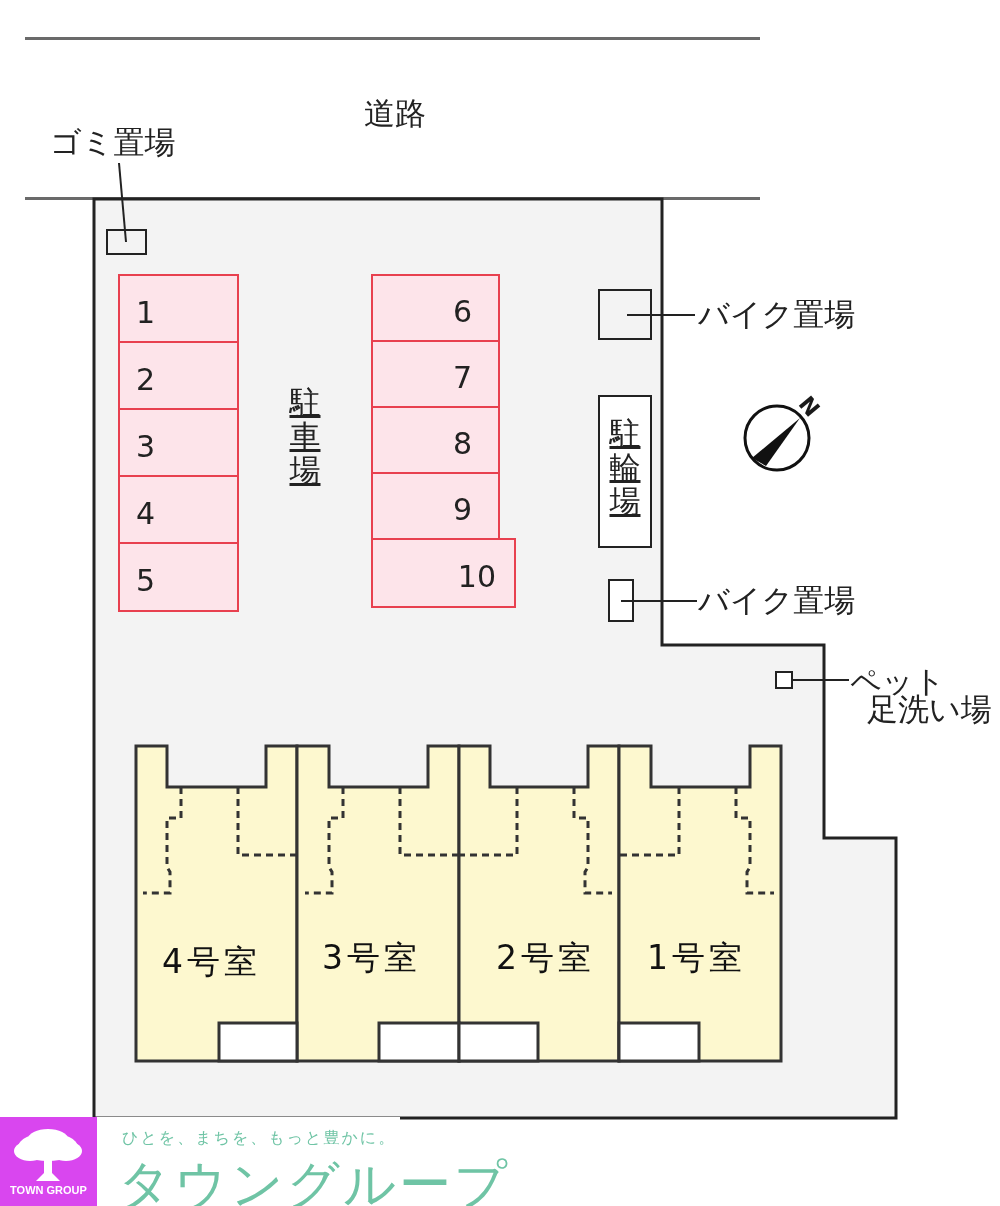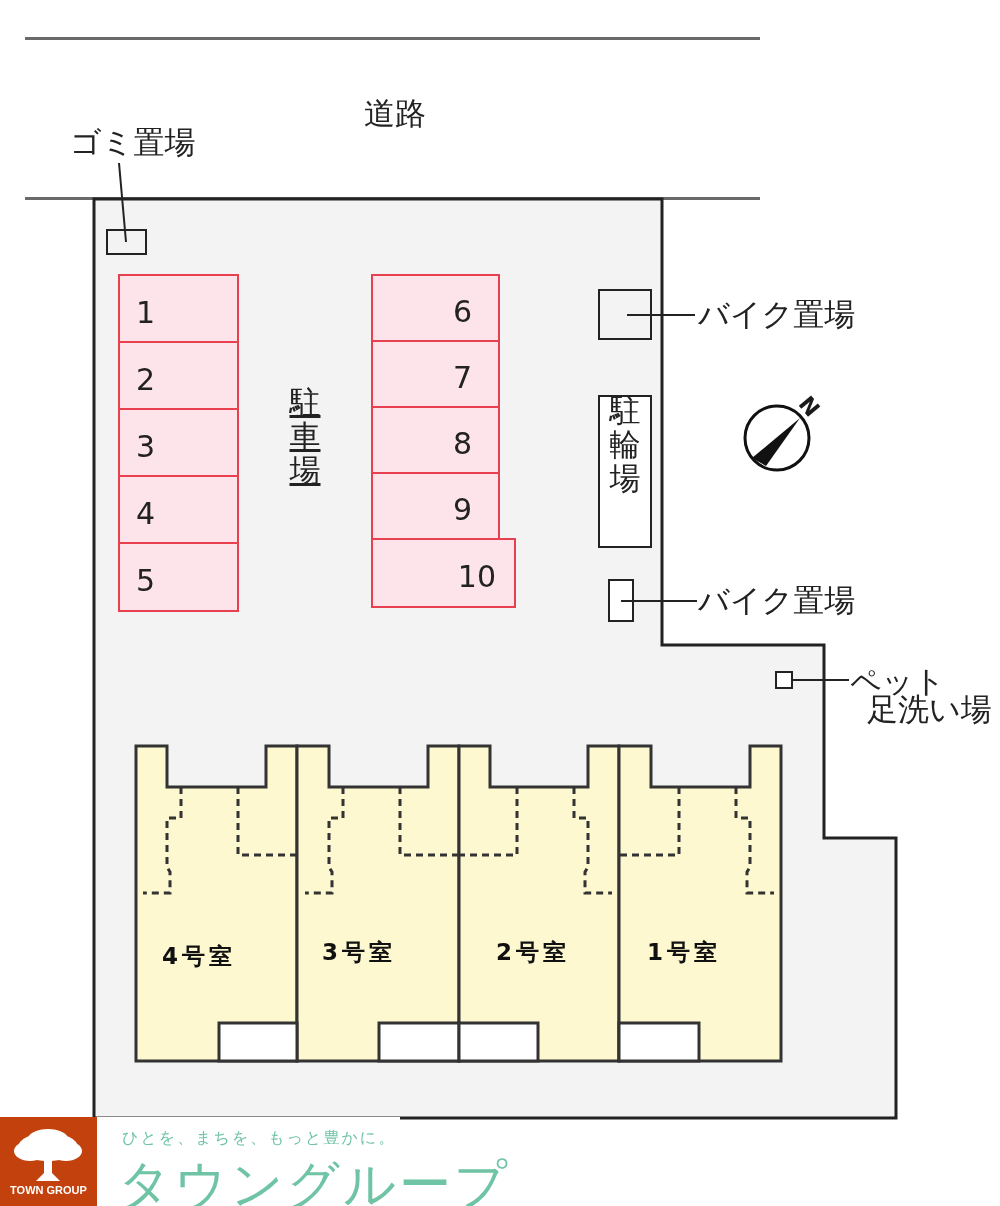--- a/index.html
+++ b/index.html
@@ -6,23 +6,23 @@
   body { width:1000px; height:1206px; position:relative; overflow:hidden;
          font-family:"DejaVu Sans", "Liberation Sans", sans-serif; color:#1a1a1a; }
   .abs { position:absolute; }
   .road-line { position:absolute; height:3px; background:#6a6a6a; }
   .lbl { position:absolute; font-size:31px; line-height:1; white-space:nowrap; color:#222; }
   .stall { position:absolute; background:#fde4ea; border:2px solid #e8404f; box-sizing:border-box; }
   .stall-num { position:absolute; font-size:30px; line-height:1; color:#222; }
   .vtext { position:absolute; font-size:31px; line-height:34px; width:36px; text-align:center; color:#222; }
   .box { position:absolute; border:2px solid #222; box-sizing:border-box; background:transparent; }
   .leader { position:absolute; height:2px; background:#222; }
-  .unit-label { position:absolute; font-size:23px; font-weight:bold; line-height:1; white-space:nowrap; letter-spacing:4px; color:#111; }
+  .unit-label { position:absolute; font-size:33px; font-weight:normal; line-height:1; white-space:nowrap; letter-spacing:4px; color:#111; }
   #logo-panel { position:absolute; left:0; top:1117px; width:400px; height:89px; background:#ffffff; }
-  #logo-mark { position:absolute; left:0; top:1117px; width:97px; height:89px; background:#c2410c; }
+  #logo-mark { position:absolute; left:0; top:1117px; width:97px; height:89px; background:#d946ef; }
   .logo-en { position:absolute; left:0; top:1184px; width:97px; text-align:center; color:#fff; font-size:11px; font-weight:bold; font-family:"Liberation Sans", sans-serif; }
   .tagline { position:absolute; left:122px; top:1128px; color:#6fc4a5; font-size:16px; letter-spacing:2px; white-space:nowrap; }
   .brand { position:absolute; left:118px; top:1150px; color:#6fc4a5; font-size:52px; letter-spacing:3px; white-space:nowrap; }
 </style>
 </head>
 <body>
 
 <div class="road-line" style="left:25px; top:37px; width:735px;"></div>
 <div class="road-line" style="left:25px; top:197px; width:735px;"></div>
 <div class="lbl" style="left:364px; top:98px;">道路</div>
@@ -61,21 +61,21 @@
   </g>
 
   <line x1="119" y1="163" x2="126" y2="242" stroke="#222" stroke-width="2"></line>
 
   <g>
     <circle cx="777" cy="438" r="32" fill="#ffffff" stroke="#111" stroke-width="3"></circle>
     <polygon points="752,458 800,418 766,466" fill="#111"></polygon>
   </g>
 </svg>
 
-<div class="lbl" style="left:50px; top:127px;margin-left:20px;">ゴミ置場</div>
+<div class="lbl" style="left:50px; top:127px;">ゴミ置場</div>
 <div class="box" style="left:106px; top:229px; width:41px; height:26px;"></div>
 
 <div class="stall" style="left:118px; top:274px; width:121px; height:69px;">
     <span class="stall-num" style="left:16px; top:22px;">1</span>
   </div>
 <div class="stall" style="left:118px; top:341px; width:121px; height:69px;">
     <span class="stall-num" style="left:16px; top:22px;">2</span>
   </div>
 <div class="stall" style="left:118px; top:408px; width:121px; height:69px;">
     <span class="stall-num" style="left:16px; top:22px;">3</span>
@@ -103,21 +103,21 @@
     <span class="stall-num" style="right:18px; top:22px;">10</span>
   </div>
 
 <div class="vtext" style="left:287px; top:385px;text-decoration:underline;">駐車場</div>
 
 <div class="box" style="left:598px; top:289px; width:54px; height:51px;"></div>
 <div class="leader" style="left:627px; top:314px; width:68px;"></div>
 <div class="lbl" style="left:698px; top:299px;">バイク置場</div>
 
 <div class="box" style="left:598px; top:395px; width:54px; height:153px; background:#fff;"></div>
-<div class="vtext" style="left:607px; top:393px;">駐輪場</div>
+<div class="vtext" style="left:607px; top:416px;text-decoration:underline;">駐輪場</div>
 
 <div class="box" style="left:608px; top:579px; width:26px; height:43px; background:#fff;"></div>
 <div class="leader" style="left:621px; top:600px; width:76px;"></div>
 <div class="lbl" style="left:698px; top:585px;">バイク置場</div>
 
 <div class="box" style="left:775px; top:671px; width:18px; height:18px; background:#fff;"></div>
 <div class="leader" style="left:793px; top:679px; width:56px;"></div>
 <div class="lbl" style="left:850px; top:636px;margin-top:30px;">ペット</div>
 <div class="lbl" style="left:836px; top:694px;margin-left:31px;">足洗い場</div>
 

